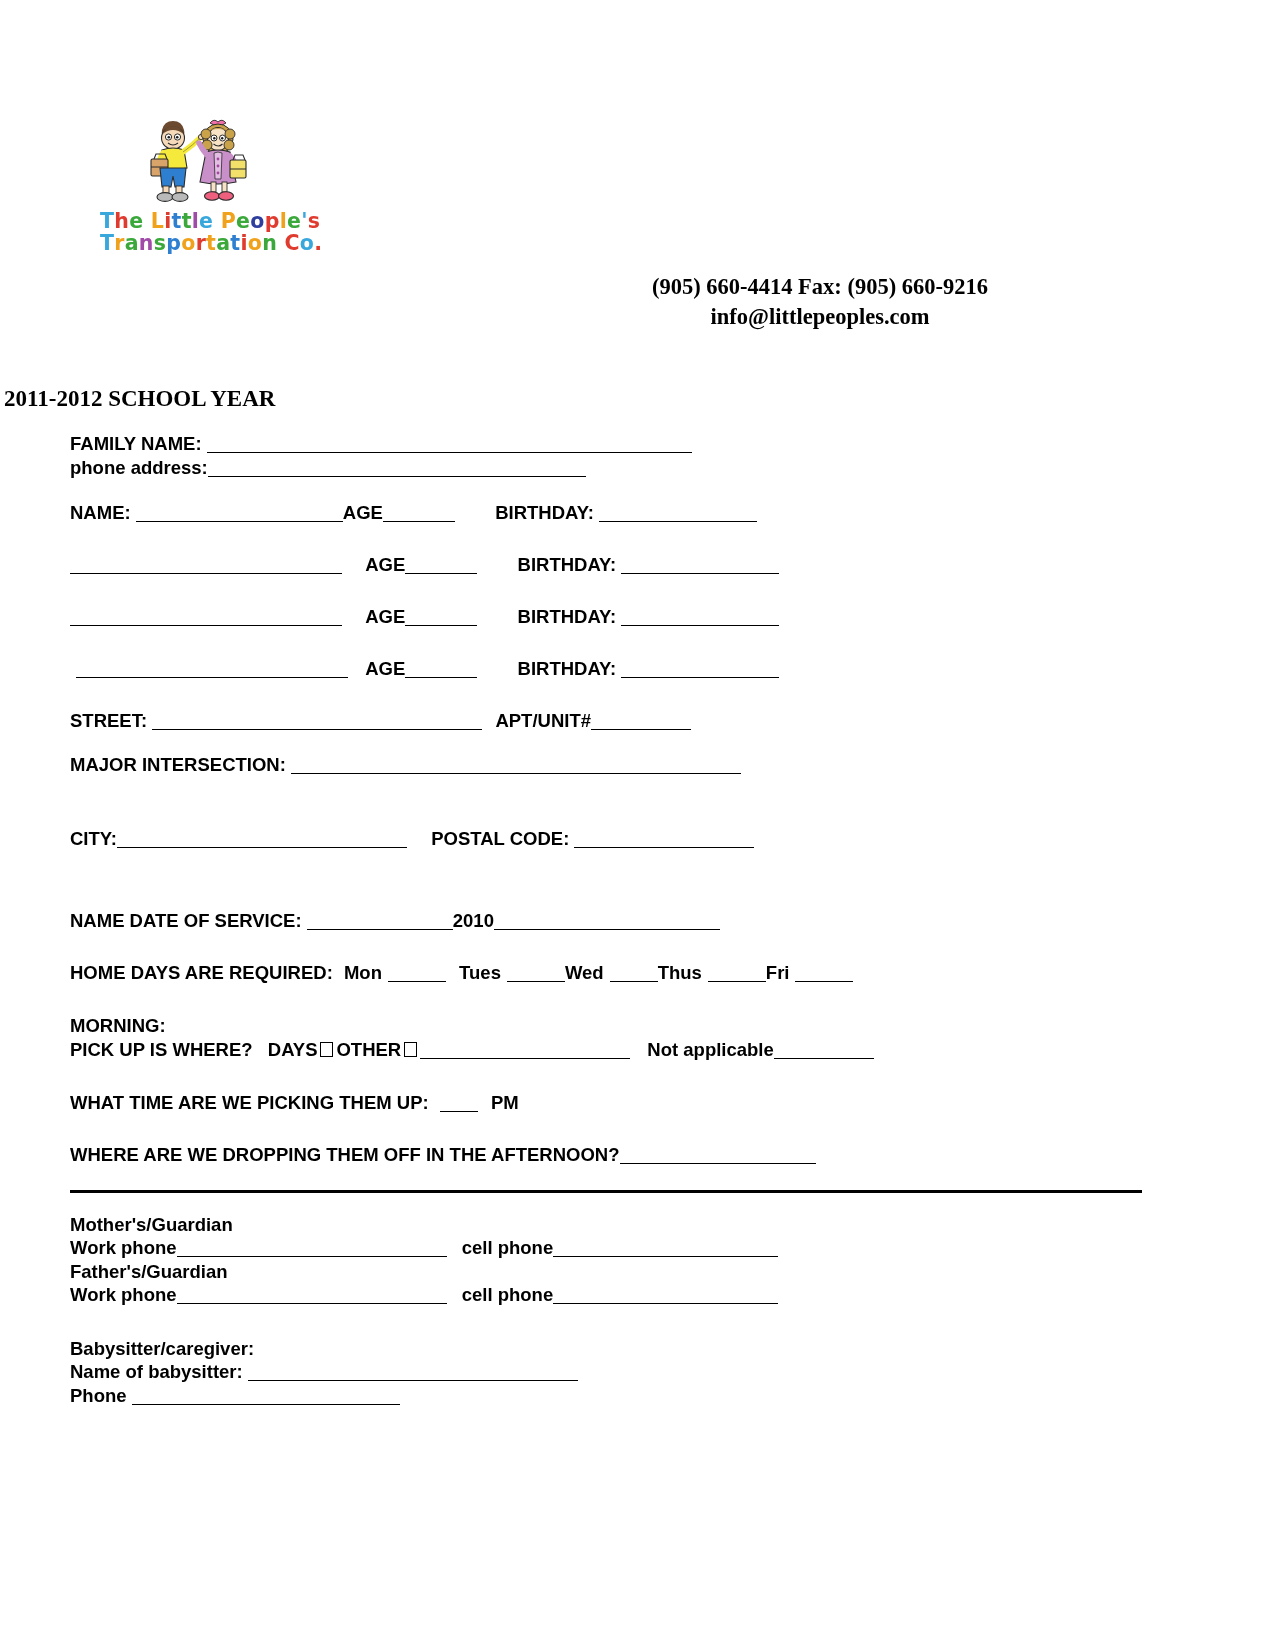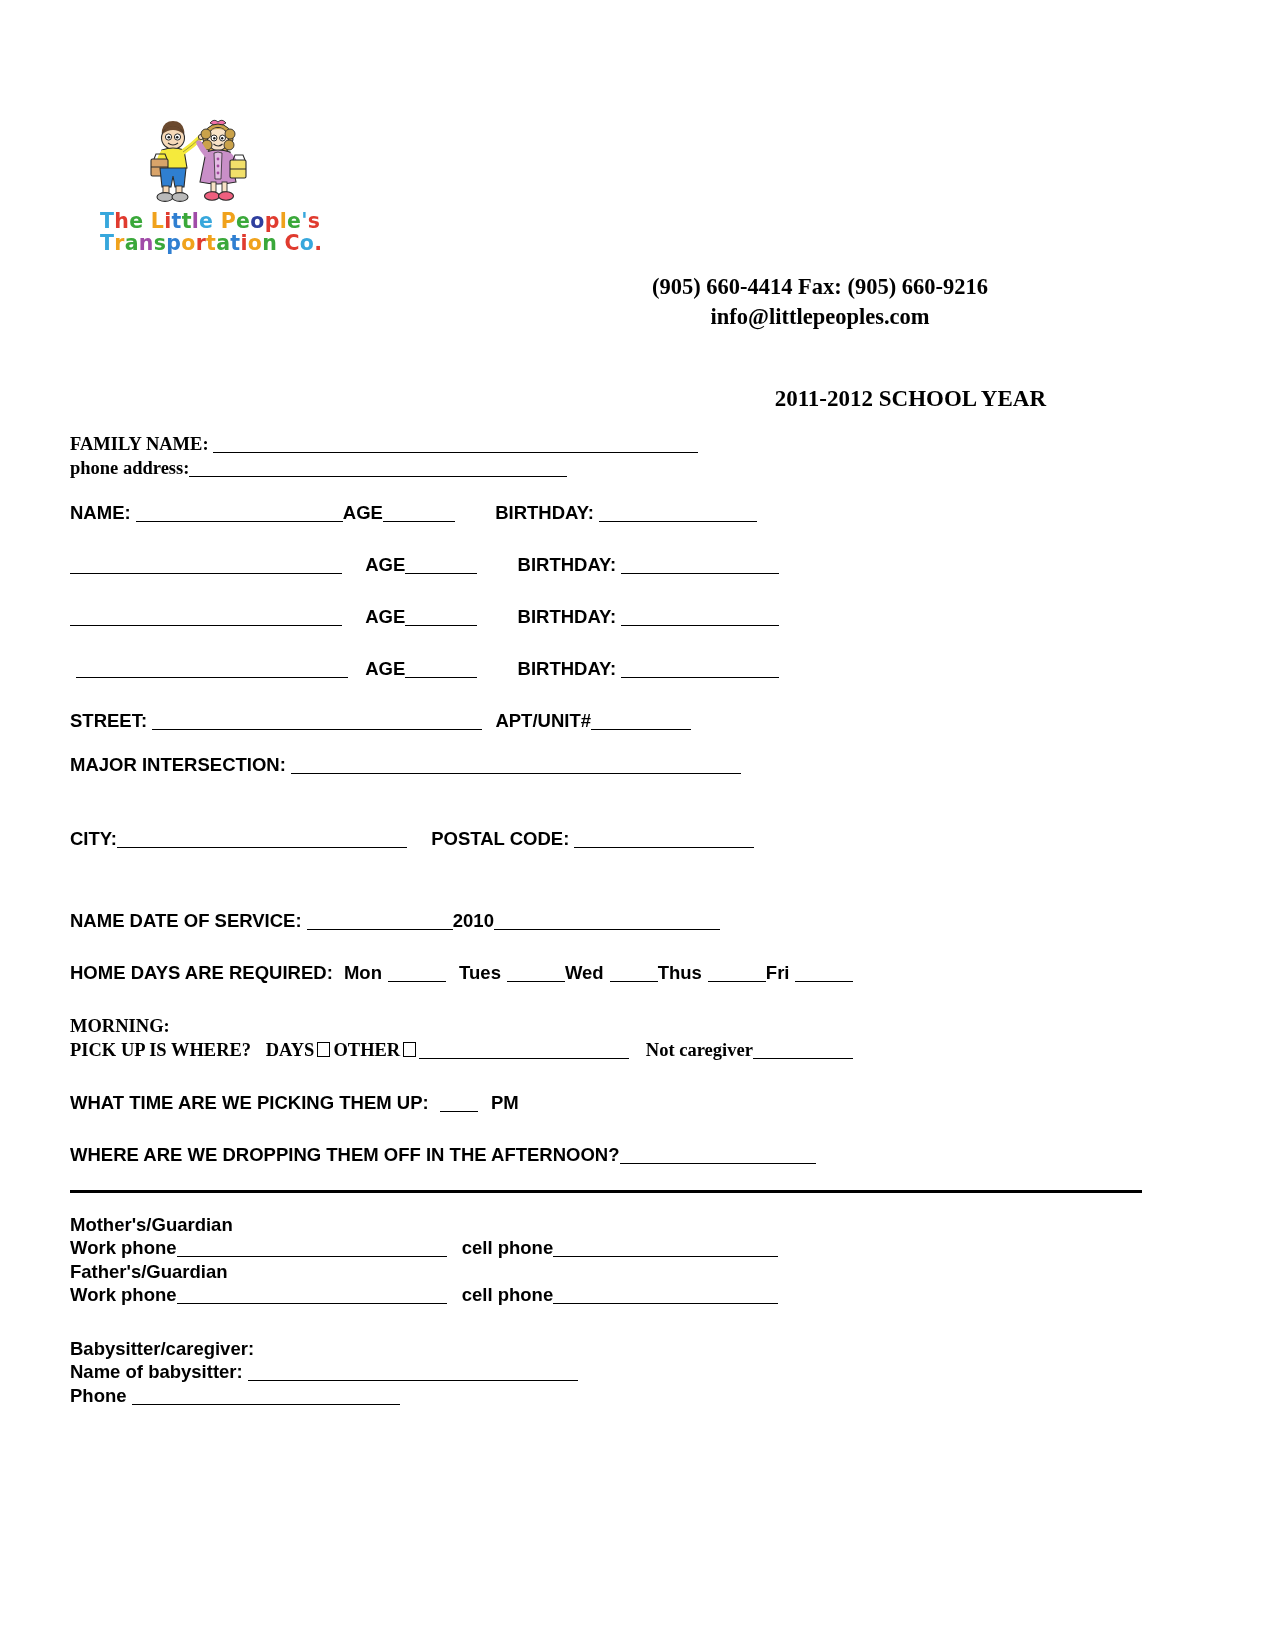--- a/index.html
+++ b/index.html
@@ -69,45 +69,45 @@
     left: 0;
     top: 348px;
     width: 1030px;
     text-align: center;
     font-family: "Liberation Sans", sans-serif;
     font-weight: bold;
     font-size: 25px;
   }
   .doc-subtitle {
     position: absolute;
-    left: 16px;
+    left: 4px;
     top: 386px;
     width: 1030px;
-    text-align: right;
+    text-align: left;
     font-family: "Liberation Serif", serif;
     font-weight: bold;
     font-size: 23px;
   }
 
   
   .form-body {
     position: absolute;
     left: 70px;
     top: 432px;
     width: 1110px;
     font-family: "Liberation Sans", sans-serif;
     font-weight: bold;
     font-size: 18.5px;
     color: #000;
   }
   .row { white-space: nowrap; }
   .gap-md { height: 22px; }
   .gap-lg { height: 30px; }
 
-  .line-tight { line-height: 1.30; font-family: Liberation Serif, serif; }
+  .line-tight { line-height: 1.30; }
 
   
   .ul {
     display: inline-block;
     border-bottom: 1.6px solid #000;
     vertical-align: -3px;
     height: 15px;
   }
   .blk { display: inline-block; }
 
@@ -337,21 +337,21 @@
       <span class="blk" style="width:8px">&nbsp;</span><span>Tues</span><span class="blk" style="width:6px">&nbsp;</span><span class="ul" style="width:58px"></span><span>Wed</span><span class="blk" style="width:6px">&nbsp;</span><span class="ul" style="width:48px"></span><span>Thus</span><span class="blk" style="width:6px">&nbsp;</span><span class="ul" style="width:58px"></span><span>Fri</span><span class="blk" style="width:6px">&nbsp;</span><span class="ul" style="width:58px"></span>
     </div>
 
     <div class="gap-lg"></div>
 
     <div class="row line-tight">MORNING:</div>
 
     <div class="row line-tight">
       <span>PICK UP IS WHERE?</span>
       <span class="blk" style="width:10px">&nbsp;</span><span>DAYS</span><span class="cb"></span><span>OTHER</span><span class="cb"></span><span class="ul" style="width:210px"></span>
-      <span class="blk" style="width:12px">&nbsp;</span><span>Not caregiver</span><span class="ul" style="width:100px"></span>
+      <span class="blk" style="width:12px">&nbsp;</span><span>Not applicable</span><span class="ul" style="width:100px"></span>
     </div>
 
     <div class="gap-lg"></div>
 
     <div class="row">
       <span>WHAT TIME ARE WE PICKING THEM UP:</span>
       <span class="blk" style="width:6px">&nbsp;</span><span class="ul" style="width:38px"></span>
       <span class="blk" style="width:8px">&nbsp;</span><span>PM</span>
     </div>
 

